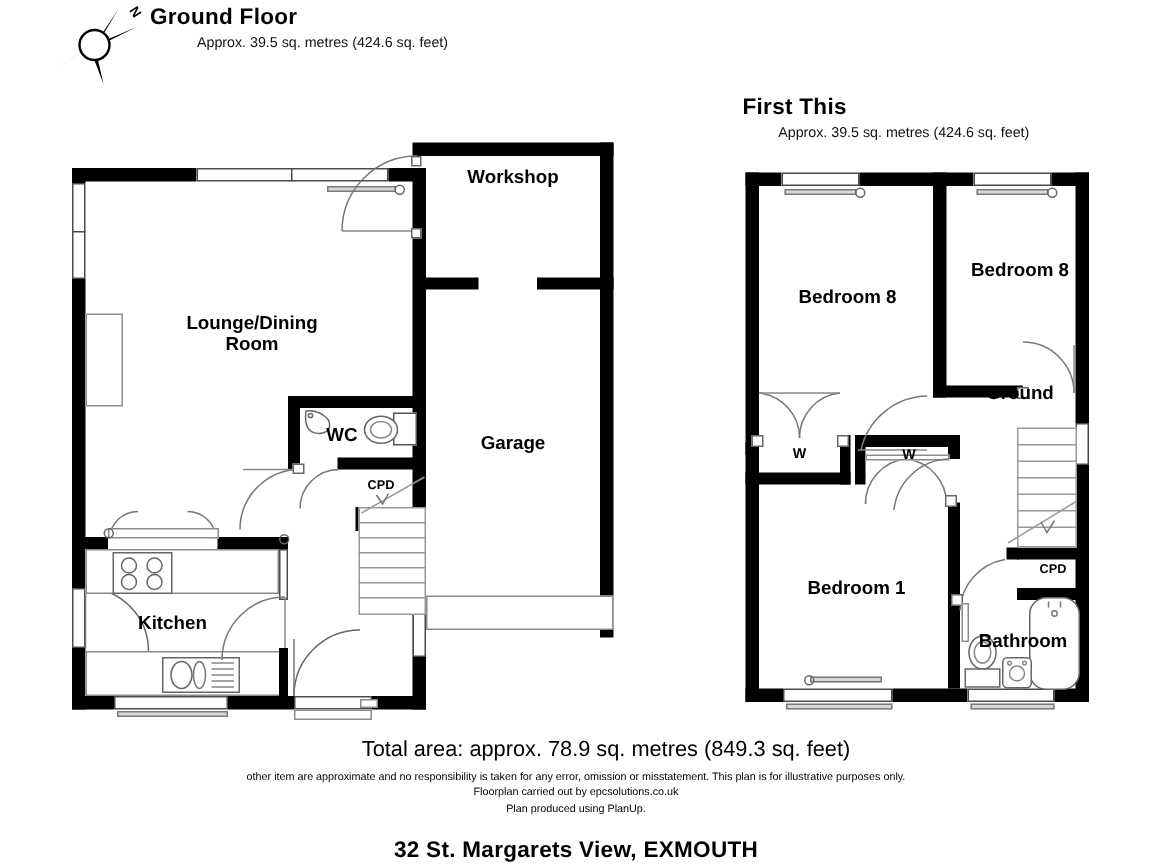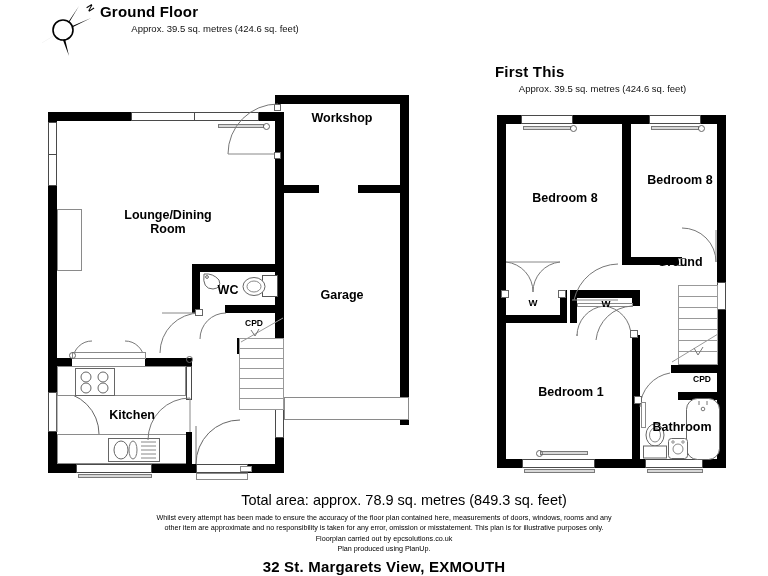--- a/index.html
+++ b/index.html
@@ -200,21 +200,21 @@
   <div class="abs wall" style="left:186px;top:432px;width:6px;height:32px;"></div>
 
   <div class="abs rlabel" style="left:108px;top:208px;width:120px;">
     <span>Lounge/Dining</span><br>
     <span>Room</span>
   </div>
   <div class="abs rlabel" style="left:287px;top:111px;width:110px;">Workshop</div>
   <div class="abs rlabel" style="left:287px;top:288px;width:110px;">Garage</div>
   <div class="abs rlabel" style="left:210px;top:283px;width:36px;">WC</div>
   <div class="abs rlabel sm" style="left:236px;top:319px;width:36px;">CPD</div>
-  <div class="abs rlabel" style="left:75px;top:408px;width:80px;text-align:right;">Kitchen</div>
+  <div class="abs rlabel" style="left:75px;top:408px;width:80px;">Kitchen</div>
 </div>
 
 <div class="abs" style="left:0;top:0;width:768px;height:490px;">
 
   <div class="abs wall" style="left:497px;top:115px;width:24px;height:9px;"></div>
   <div class="abs win" style="left:521px;top:115px;width:52px;height:9px;"></div>
   <div class="abs wall" style="left:573px;top:115px;width:76px;height:9px;"></div>
   <div class="abs win" style="left:649px;top:115px;width:52px;height:9px;"></div>
   <div class="abs wall" style="left:701px;top:115px;width:25px;height:9px;"></div>
 
@@ -335,19 +335,18 @@
   <div class="abs rlabel" style="left:640px;top:255px;width:80px;">Ground</div>
   <div class="abs rlabel" style="left:638px;top:420px;width:88px;">Bathroom</div>
   <div class="abs rlabel sm" style="left:682px;top:375px;width:40px;">CPD</div>
   <div class="abs rlabel wd" style="left:519px;top:298px;width:28px;">W</div>
   <div class="abs rlabel wd" style="left:592px;top:299px;width:28px;">W</div>
 </div>
 
 <div class="abs total-area" style="left:0;top:492px;">Total area: approx. 78.9 sq. metres (849.3 sq. feet)</div>
 
 <div class="abs" style="left:0;top:513px;width:768px;">
-  <div class="disclaimer">Whilst every attempt has been made to ensure the accuracy of the floor plan contained here, measurements of doors, windows, rooms and any</div>
   <div class="disclaimer">other item are approximate and no responsibility is taken for any error, omission or misstatement. This plan is for illustrative purposes only.</div>
   <div class="disclaimer">Floorplan carried out by epcsolutions.co.uk</div>
   <div class="disclaimer">Plan produced using PlanUp.</div>
 </div>
 
 <div class="abs address" style="left:0;top:558px;">32 St. Margarets View, EXMOUTH</div>
 
 </body></html>

